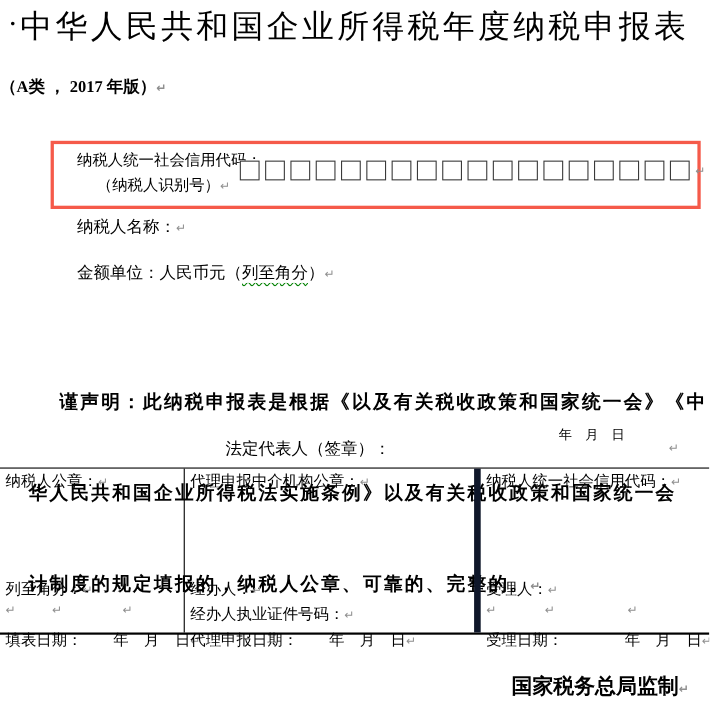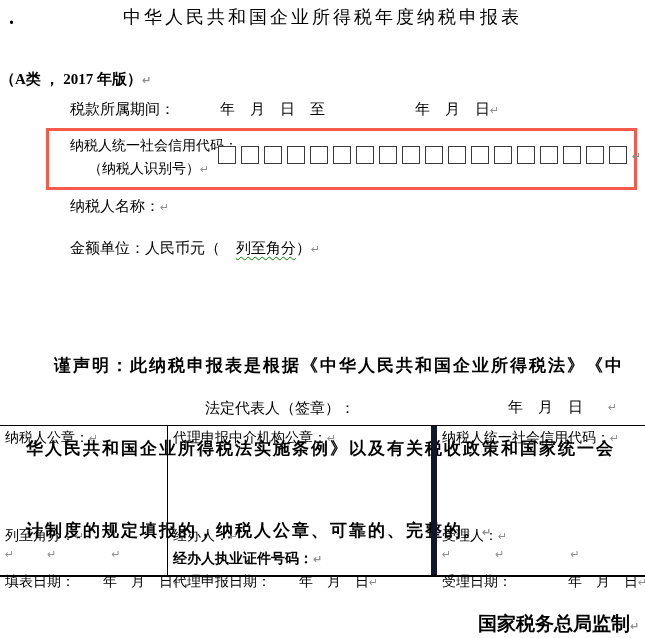--- a/index.html
+++ b/index.html
@@ -15,21 +15,21 @@
   .pmark{
     font-family:"DejaVu Sans",sans-serif;
     color:#8f8f8f;
     font-size:11px;
     white-space:pre;
   }
   #doc-dot{left:9px;top:6px;font-size:20px;font-weight:bold;}
   #doc-title{
     left:0;top:5px;width:100%;
     text-align:center;
-    font-size:18px;
+    font-size:29px;
     letter-spacing:3px;
     white-space:pre;
   }
   #doc-subtitle{
     left:0;top:70px;width:100%;
     font-size:15px;font-weight:bold;
   }
   #period-line{left:70px;top:100px;font-size:15px;}
   #credit-box{
     left:46px;top:128px;width:591px;height:62px;
@@ -46,32 +46,31 @@
     margin-right:5px;
     vertical-align:top;
     background:#fff;
   }
   #taxpayer-name{left:70px;top:197px;font-size:15px;}
   #amount-unit{left:70px;top:239px;font-size:15px;}
   .wavy{
     text-decoration:underline wavy #008000;
     text-decoration-thickness:1px;
     text-underline-offset:3px;
-    margin-left:16px;
   }
   #declaration{
     left:26px;top:297px;width:600px;
     font-size:17px;font-weight:bold;
     line-height:27.5px;
     letter-spacing:2px;
   }
   #declaration .line{white-space:pre;}
   #declaration .indent{text-indent:28px;}
   #legal-rep-label{left:205px;top:399px;font-size:15px;}
-  #legal-rep-date{left:508px;top:398px;font-size:15px;}
+  #legal-rep-date{left:508px;top:387px;font-size:12px;}
   #legal-rep-mark{left:608px;top:401px;}
   #seal-table{
     position:absolute;
     left:0;top:425px;width:645px;height:152px;
     border-top:1.5px solid #000;
     border-bottom:2px solid #000;
     box-sizing:border-box;
     display:flex;
   }
   .seal-cell{
@@ -80,51 +79,50 @@
     font-size:14px;
     box-sizing:border-box;
   }
   #seal-cell-1{width:168px;border-right:1px solid #000;}
   #seal-cell-2{width:269px;border-right:6px solid #0f172a;}
   #seal-cell-3{width:208px;}
   .cellp{position:absolute;left:5px;white-space:pre;}
   .p-top{top:3px;}
   .p-mid{top:101px;}
   .p-marks{top:121px;}
-  .p-sub{top:124px;font-weight:bold;}
+  .p-sub{top:124px;}
   .p-date{top:147px;}
-  #footer-line{left:465px;top:611px;font-size:19px;font-weight:bold;margin-left:13px;}
+  #footer-line{left:465px;top:611px;font-size:19px;font-weight:bold;}
 </style>
 </head>
 <body>
 
 <div id="page">
 
   <span class="abs" id="doc-dot">.</span>
 
   <div class="abs" id="doc-title">中华人民共和国企业所得税年度纳税申报表</div>
 
   <div class="abs" id="doc-subtitle"><span>（A类 ， 2017 年版）</span><span class="pmark">↵</span></div>
 
-  <div class="abs" id="period-line"><span>税款所属期间：　　　年　月　日　至　　　　　　年　月　日</span><span class="pmark">↵</span></div>
 
   <div class="abs" id="credit-box"></div>
 
   <div class="abs" id="cc-label">纳税人统一社会信用代码：</div>
 
   <div class="abs" id="cc-sublabel"><span>（纳税人识别号）</span><span class="pmark">↵ </span></div>
 
   <div class="abs" id="code-boxes"><span><span class="code-box"></span><span class="code-box"></span><span class="code-box"></span><span class="code-box"></span><span class="code-box"></span><span class="code-box"></span><span class="code-box"></span><span class="code-box"></span><span class="code-box"></span><span class="code-box"></span><span class="code-box"></span><span class="code-box"></span><span class="code-box"></span><span class="code-box"></span><span class="code-box"></span><span class="code-box"></span><span class="code-box"></span><span class="code-box"></span></span><span class="pmark">↵</span></div>
 
   <div class="abs" id="taxpayer-name"><span>纳税人名称：</span><span class="pmark">↵ </span></div>
 
   <div class="abs" id="amount-unit"><span>金额单位：人民币元（</span><span class="wavy">列至角分</span><span>）</span><span class="pmark">↵ </span></div>
 
   <div class="abs" id="declaration">
-    <div class="line indent">谨声明：此纳税申报表是根据《中华人民共和国企业所得税法》《中</div>
+    <div class="line indent">谨声明：此纳税申报表是根据《以及有关税收政策和国家统一会》《中</div>
     <div class="line">华人民共和国企业所得税法实施条例》以及有关税收政策和国家统一会</div>
     <div class="line"><span>计制度的规定填报的，纳税人公章、可靠的、完整的。</span><span class="pmark">↵ </span></div>
   </div>
 
   <div class="abs" id="legal-rep-label">法定代表人（签章）：</div>
   <div class="abs" id="legal-rep-date">年　月　日</div>
   <span class="abs pmark" id="legal-rep-mark">↵</span>
 
   <div id="seal-table">
     <div class="seal-cell" id="seal-cell-1">

